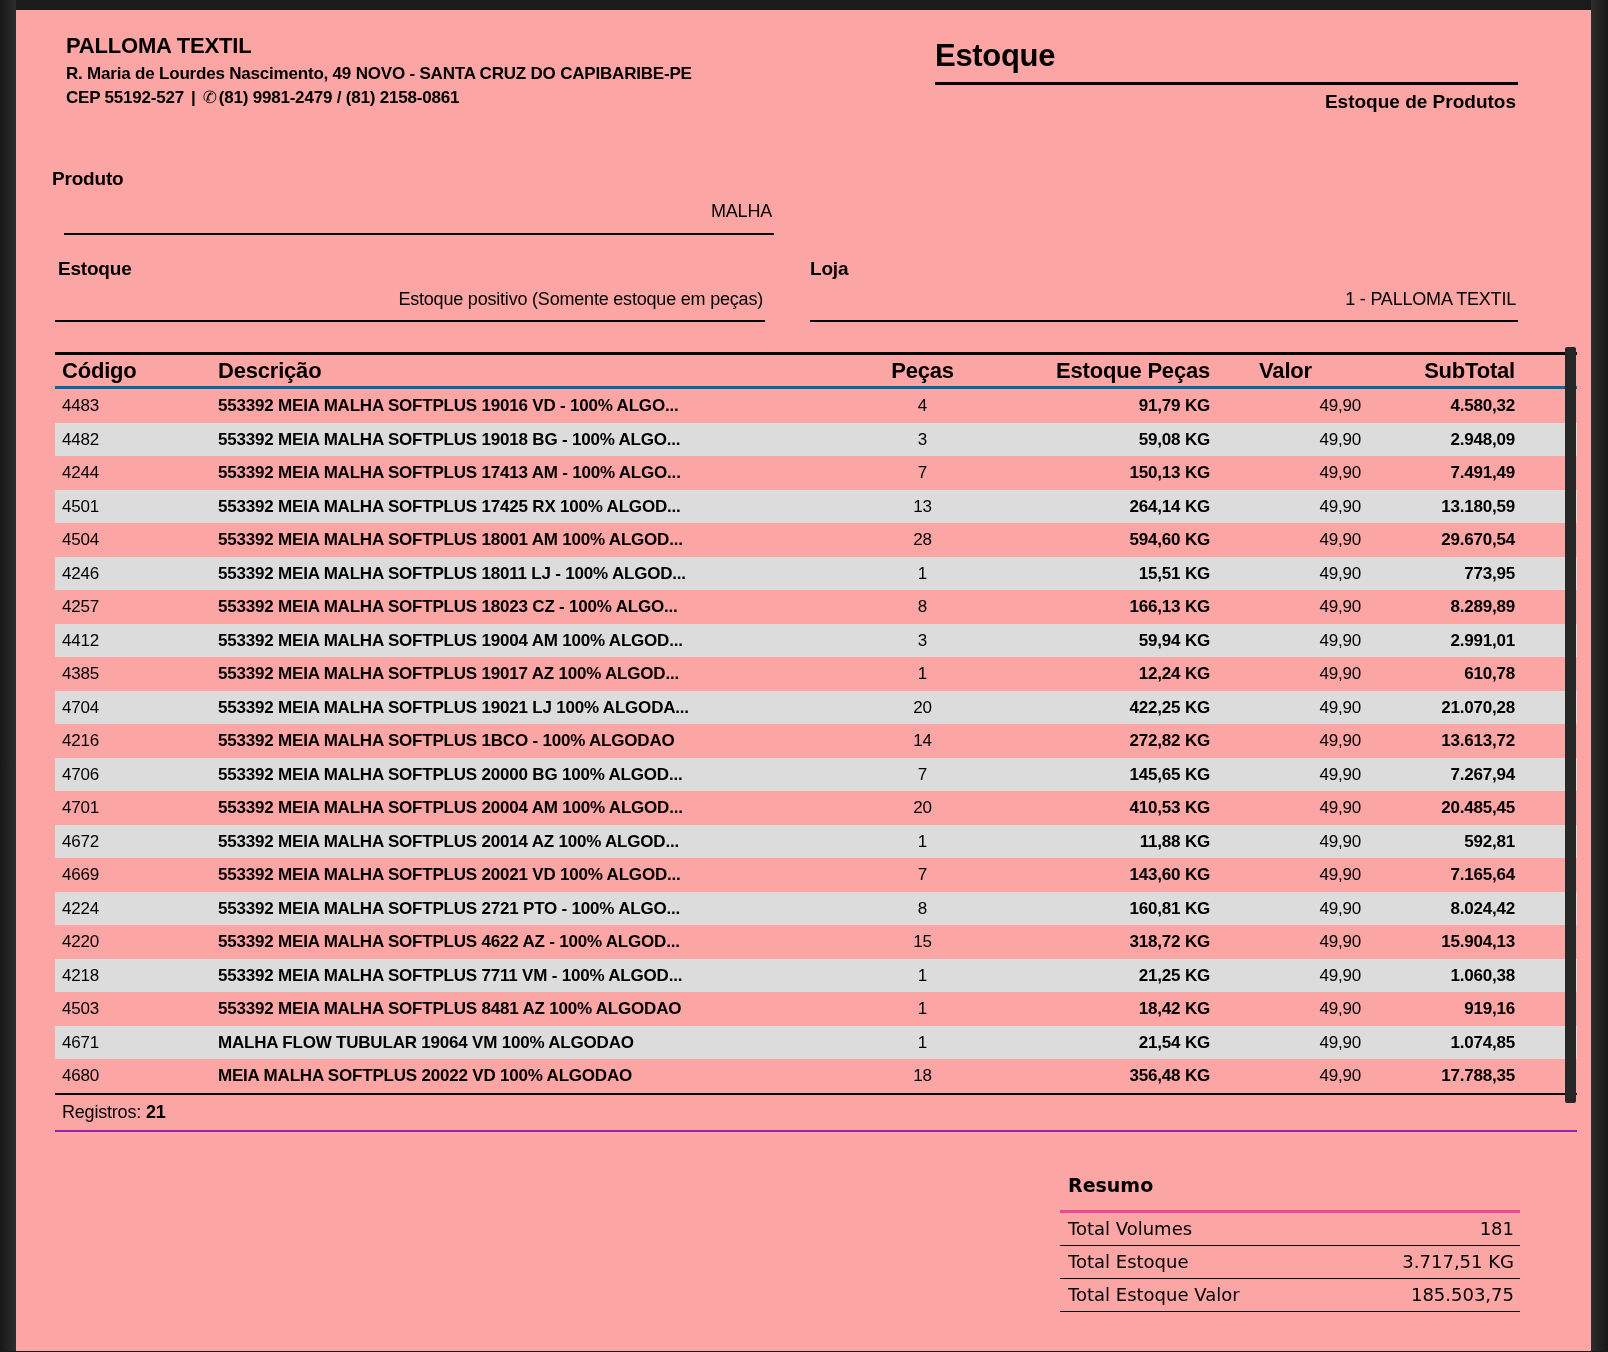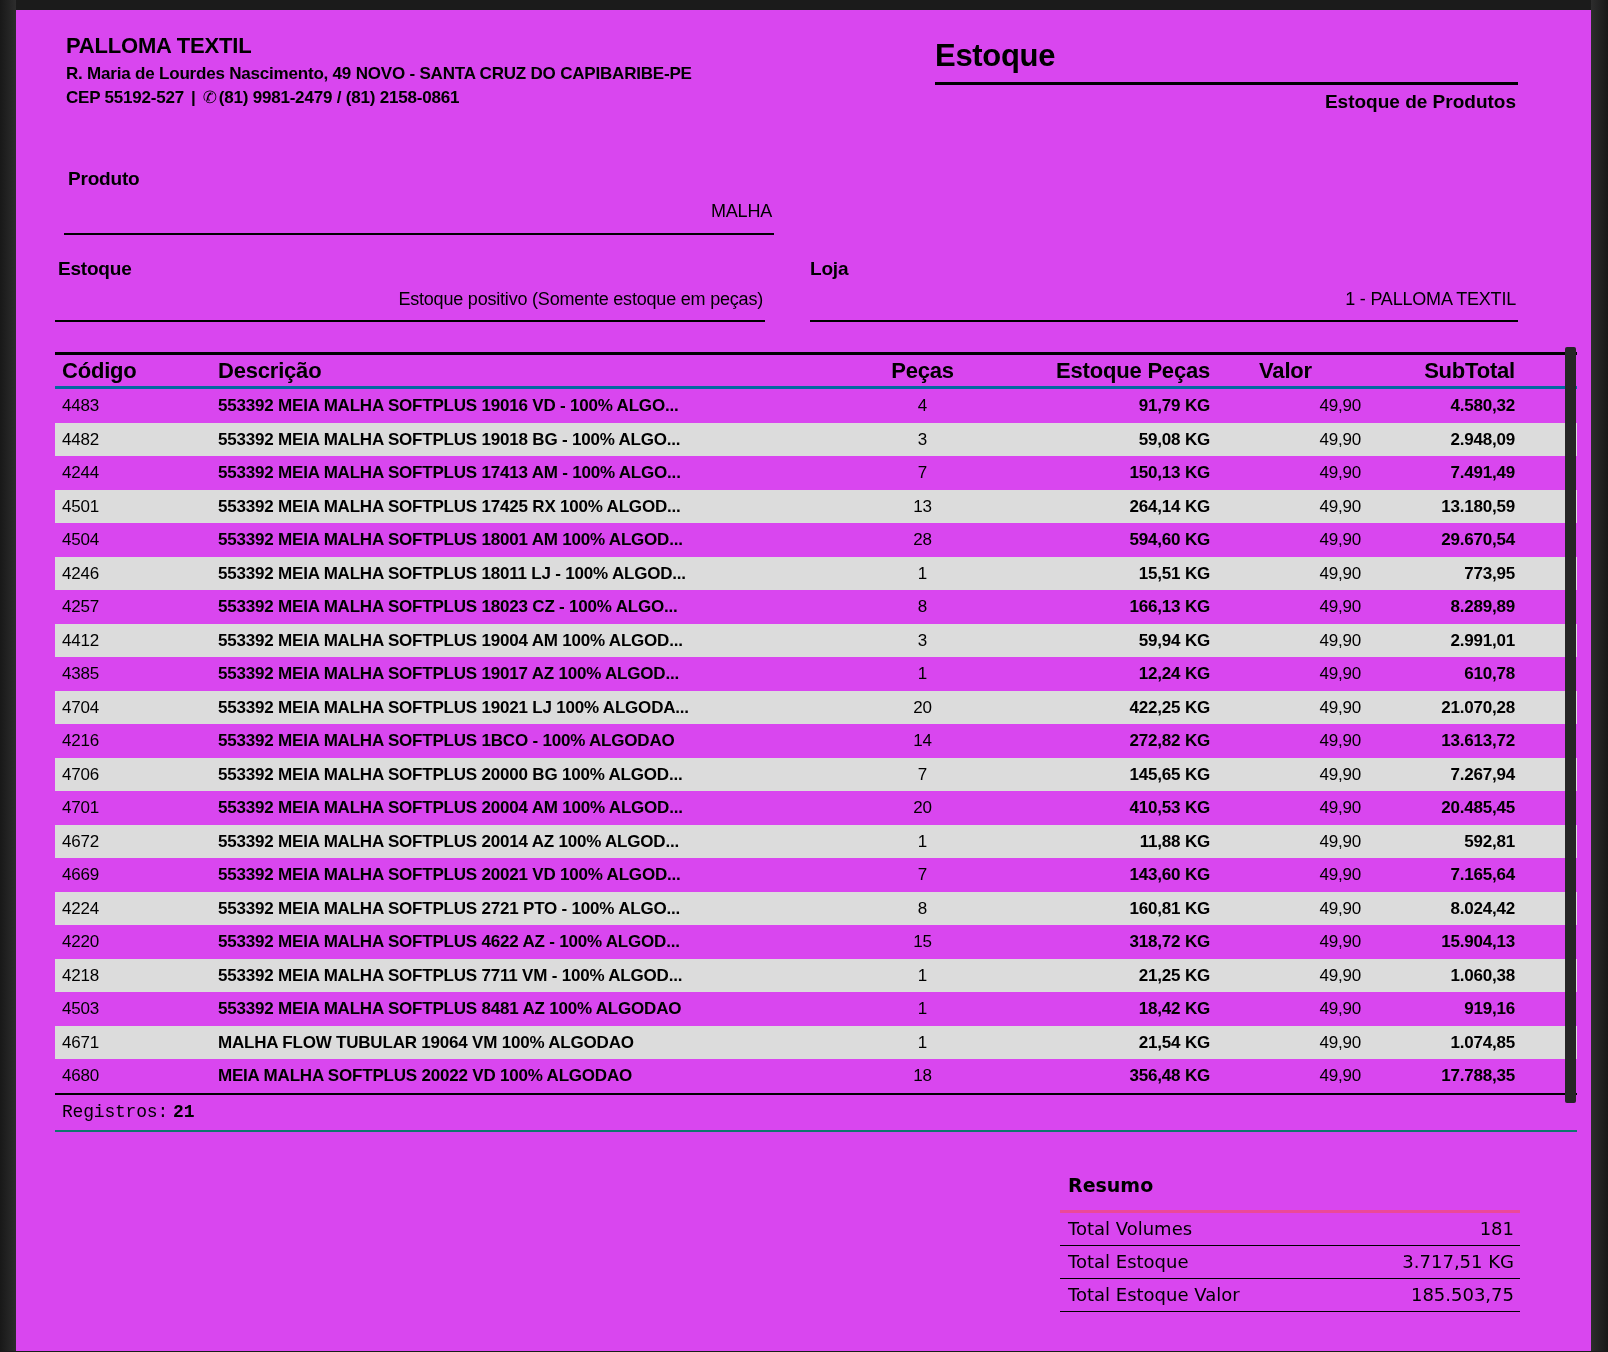--- a/index.html
+++ b/index.html
@@ -5,40 +5,40 @@
   * { margin:0; padding:0; box-sizing:border-box; }
   html,body { width:1608px; height:1352px; overflow:hidden; background:#202020;
               font-family:"Liberation Sans", sans-serif; color:#000; }
   .chrome-top    { position:absolute; left:0; top:0; width:1608px; height:10px; background:#1b1b1b; }
   .chrome-left   { position:absolute; left:0; top:0; width:16px; height:1352px;
                    background:linear-gradient(90deg,#181818,#2d2d2d); }
   .chrome-right  { position:absolute; left:1591px; top:0; width:17px; height:1352px;
                    background:linear-gradient(90deg,#2d2d2d,#181818); }
   .chrome-bottom { position:absolute; left:0; top:1351px; width:1608px; height:1px; background:#1b1b1b; }
 
-  .page { position:absolute; left:16px; top:10px; width:1575px; height:1341px; background:#d946ef; }
+  .page { position:absolute; left:16px; top:10px; width:1575px; height:1341px; background:#fca5a5; }
 
   
   .company { position:absolute; left:50px; top:22px; letter-spacing:-0.2px; }
   .company .name { font-size:22px; font-weight:bold; line-height:28px; }
   .company .addr { font-size:17px; font-weight:bold; line-height:24px; margin-top:2px; }
   .company .phone { font-size:17px; font-weight:bold; line-height:24px; }
   .company .phone .sep { padding:0 7px; }
   .company .phone .picon { font-weight:normal; padding-right:2px; }
 
   .titleblock { position:absolute; left:919px; top:26px; width:583px; }
   .titleblock .title { font-size:31px; font-weight:bold; line-height:40px; padding-bottom:6px;
                        border-bottom:3px solid #000; letter-spacing:-0.3px; }
   .titleblock .subtitle { font-size:19px; font-weight:bold; text-align:right; padding:6px 2px 0 0; }
 
   
   .flabel { position:absolute; font-size:19px; font-weight:bold; letter-spacing:-0.2px; }
   .ffield { position:absolute; border-bottom:2px solid #000; font-size:18px;
             text-align:right; letter-spacing:-0.2px; }
-  .f-produto-label { left:52px; top:158px; }
+  .f-produto-label { left:36px; top:158px; }
   .f-produto { left:48px; top:180px; width:710px; height:45px; line-height:43px; padding-right:2px; }
   .f-estoque-label { left:42px; top:248px; }
   .f-estoque { left:39px; top:268px; width:710px; height:44px; line-height:42px; padding-right:2px; }
   .f-loja-label { left:794px; top:248px; }
   .f-loja { left:794px; top:268px; width:708px; height:44px; line-height:42px; padding-right:2px; }
 
   
   .table { position:absolute; left:39px; top:342px; width:1522px; font-size:17px; letter-spacing:-0.2px; }
   .thead { display:flex; border-top:3px solid #000; border-bottom:3px solid #0369a1;
            height:37px; line-height:31px; font-weight:bold; font-size:22px; }
@@ -46,22 +46,22 @@
   .trow:nth-child(even) { background:#dcdcdc; }
   .c-code     { width:163px; padding-left:7px; }
   .c-desc     { width:637px; font-weight:bold; overflow:hidden; white-space:nowrap; }
   .thead .c-desc { font-weight:bold; }
   .c-pecas    { width:135px; text-align:center; }
   .c-estoque  { width:220px; text-align:right; font-weight:bold; }
   .thead .c-estoque { font-weight:bold; }
   .c-valor    { width:151px; text-align:right; }
   .thead .c-valor { font-weight:bold;text-align:center; }
   .c-subtotal { width:154px; text-align:right; font-weight:bold; }
-  .tfoot { border-top:2px solid #000; border-bottom:2px solid #0f766e; height:39px;
-           line-height:35px; font-size:18px; padding-left:7px;font-family:Liberation Mono, monospace; }
+  .tfoot { border-top:2px solid #000; border-bottom:2px solid #a21caf; height:39px;
+           line-height:35px; font-size:18px; padding-left:7px; }
   .tfoot b { padding-left:5px; }
 
   
   .resumo { position:absolute; left:1044px; top:1164px; width:460px;
             font-family:"DejaVu Sans", sans-serif; }
   .resumo .rtitle { font-size:19px; font-weight:bold; padding:0 0 14px 8px;
                     border-bottom:3px solid #ec4899; }
   .rrow { display:flex; height:33px; line-height:32px; font-size:18px;
           border-bottom:1px solid #000; padding:0 6px 0 8px; }
   .rrow .rlabel { flex:1; }

